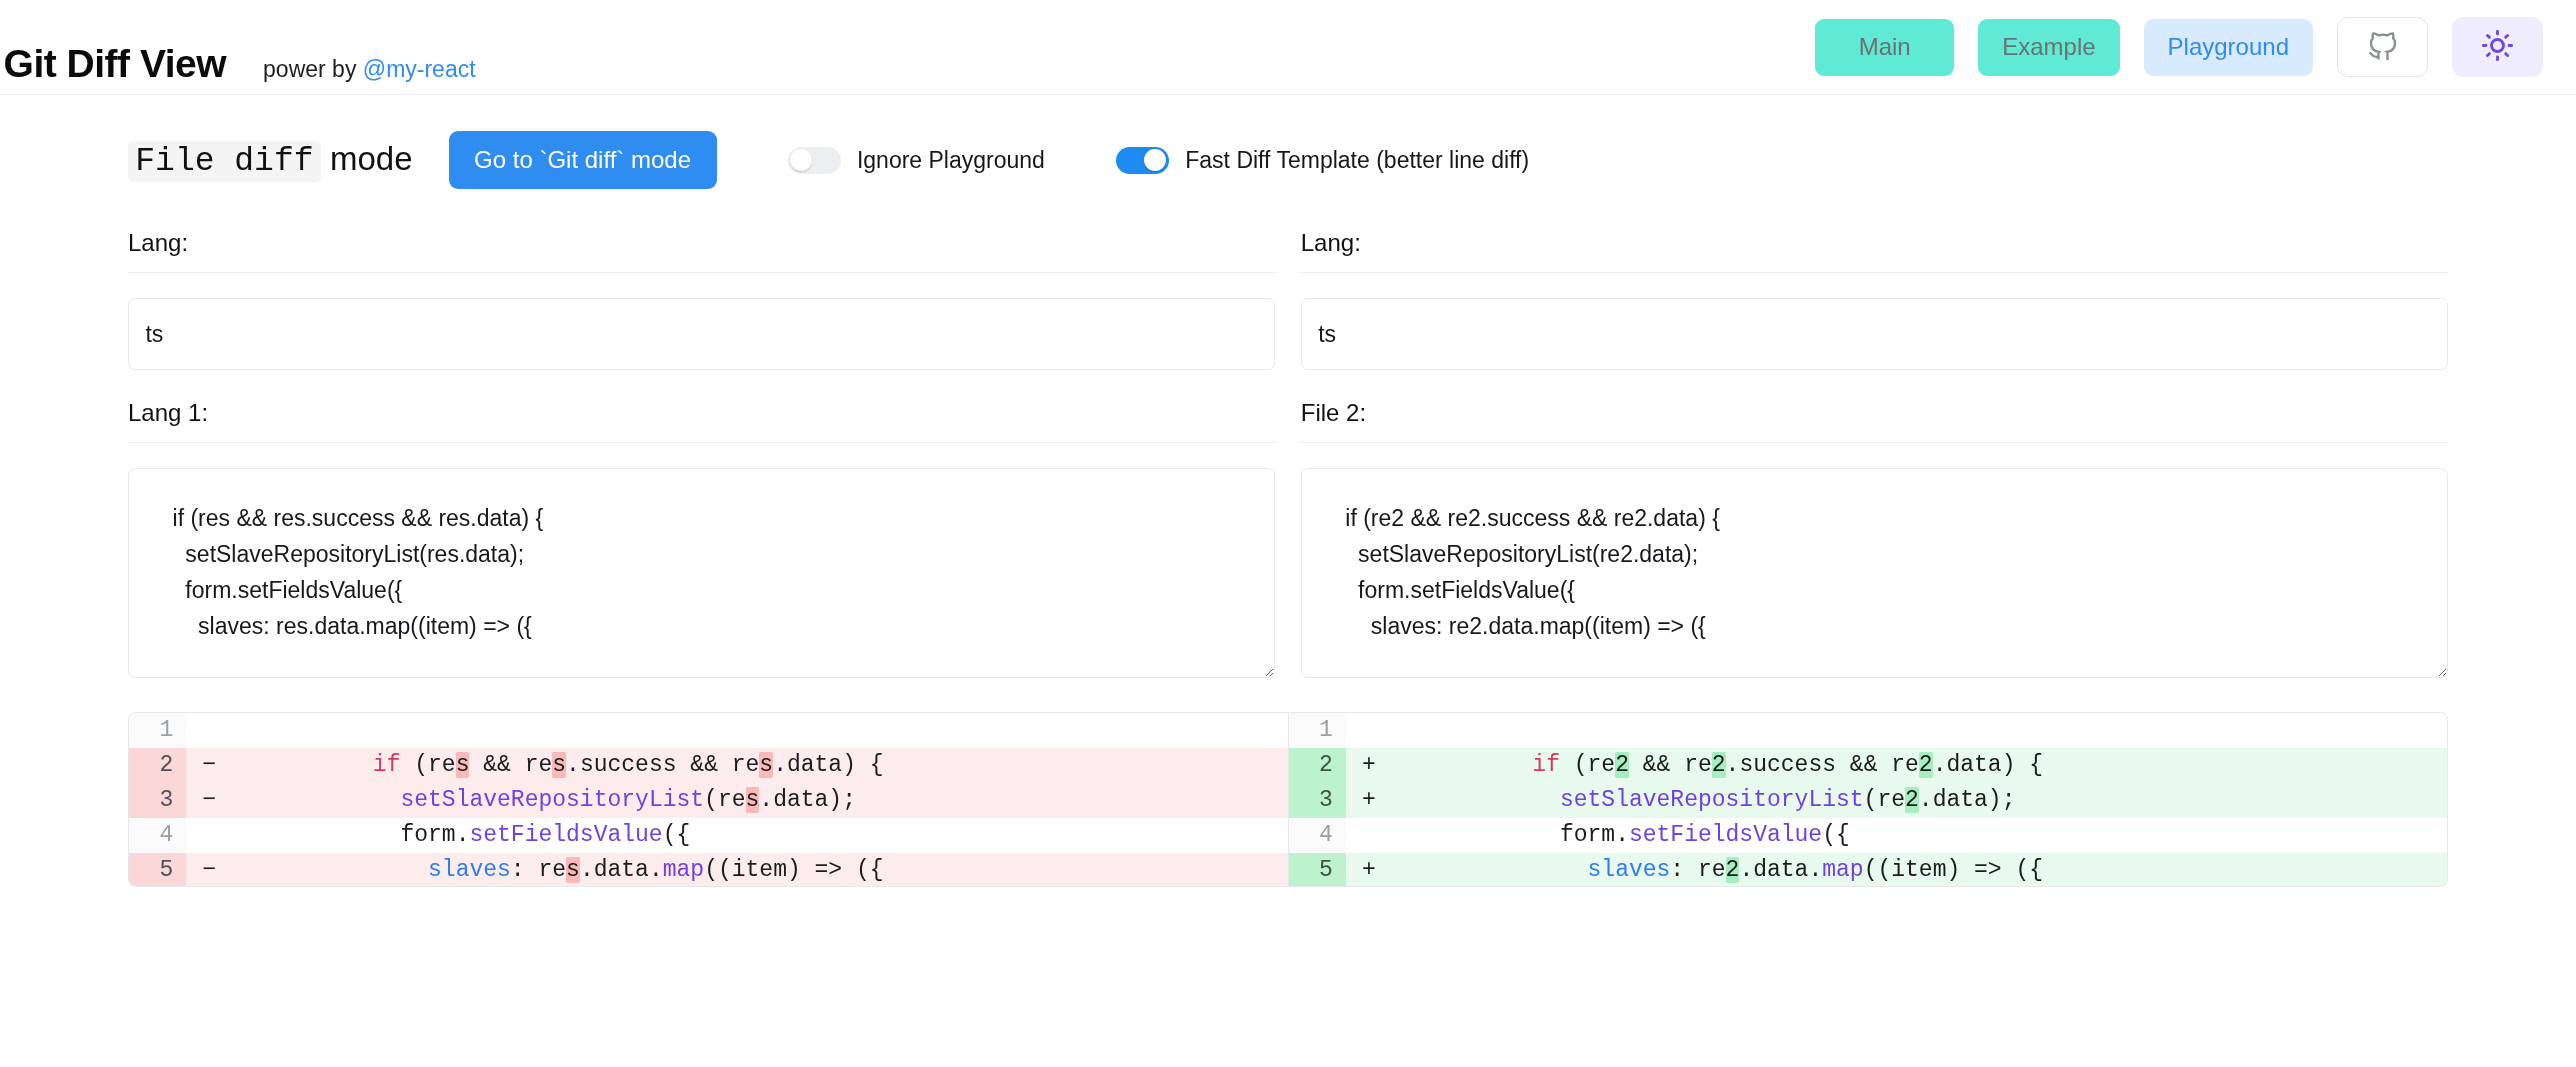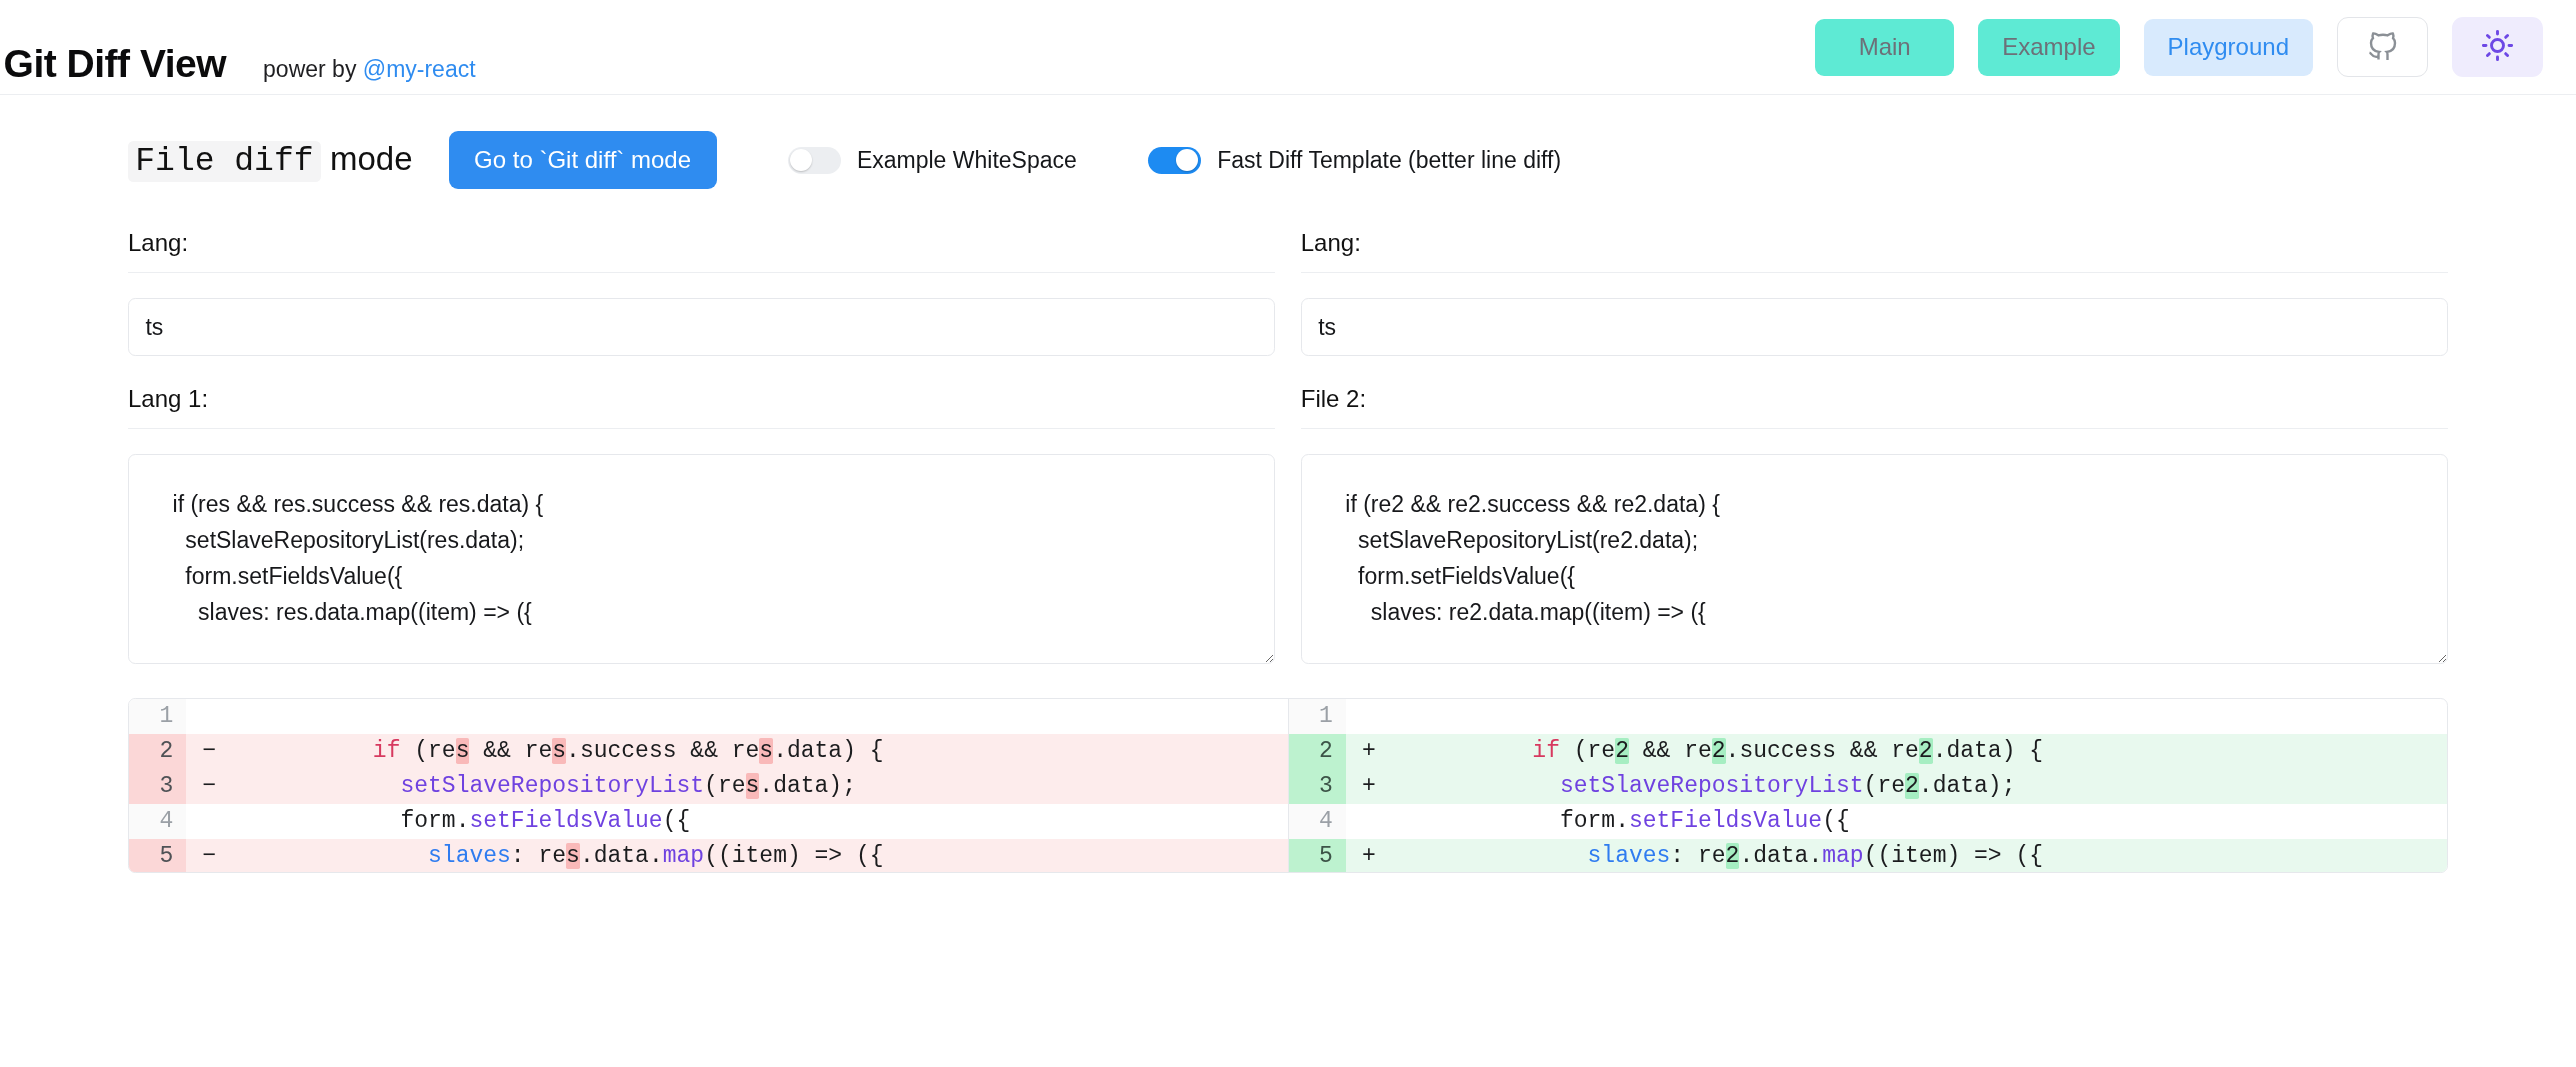--- a/index.html
+++ b/index.html
@@ -167,21 +167,21 @@
 
   .field-label {
     font-size: 24px;
     color: #111;
     padding-bottom: 14.6px;
     border-bottom: 0.9px solid #eceef1;
     margin-bottom: 25.5px;
   }
   .text-input {
     width: 100%;
-    height: 58px;
+    height: 72px;
     border: 0.9px solid #e6e8ec;
     border-radius: 7.3px;
     padding: 0 16.4px;
     font-size: 23px;
     color: #17181b;
     font-family: "Liberation Sans", sans-serif;
     outline: none;
     background: #fff;
   }
   .spacer-28 { height: 29px; }
@@ -304,21 +304,21 @@
 
 <div class="page">
 
   <div class="mode-row">
     <div class="mode-title"><span class="mono-chip">File diff</span><span> mode</span></div>
 
     <button class="mode-btn">Go to `Git diff` mode</button>
 
     <div class="toggle-group">
       <div class="switch"></div>
-      <div class="toggle-label">Example WhiteSpace</div>
+      <div class="toggle-label">Ignore Playground</div>
     </div>
 
     <div class="toggle-group">
       <div class="switch on"></div>
       <div class="toggle-label">Fast Diff Template (better line diff)</div>
     </div>
   </div>
 
   <div class="cols">
     <div class="col">

